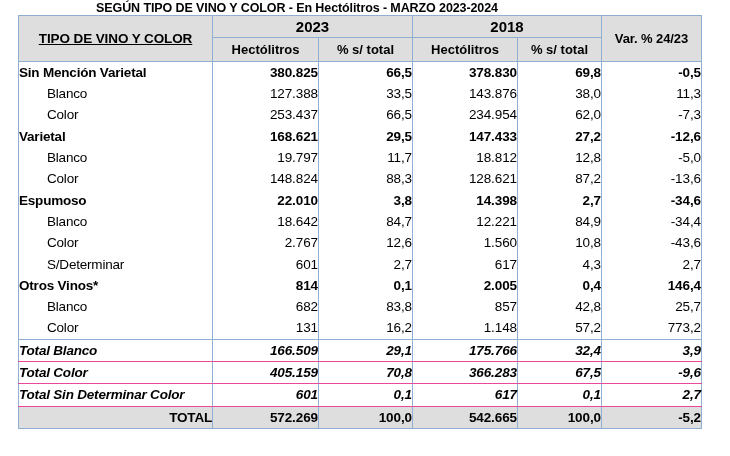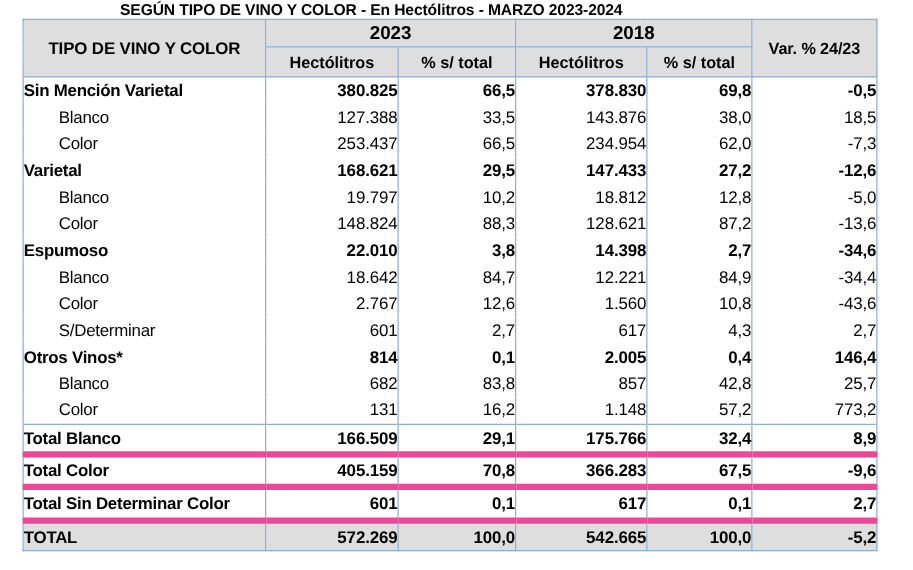--- a/index.html
+++ b/index.html
@@ -64,20 +64,21 @@
     font-size: 13px;
     text-align: center;
     border: 1px solid #8fb0d3;
     color: #000;
     white-space: nowrap;
   }
   th.hdr-main {
     height: 44px;
     font-size: 13.5px;
     letter-spacing: -0.1px;
+    text-decoration: underline;
   }
   th.hdr-year {
     height: 21px;
     font-size: 15px;
   }
   th.hdr-sub {
     height: 23px;
     font-size: 13px;
   }
   th.hdr-var {
@@ -117,27 +118,29 @@
   }
   tr.sub td {
     font-weight: normal;
     padding-left: 28px;
   }
 
   
   tr.total td {
     font-weight: bold;
     border-top: 1px solid #8fb0d3;
-    border-bottom: 5px solid #ec4899;
+    border-bottom: 1px solid #ec4899;
+    font-style: italic;
   }
   tr.grand td {
     font-weight: bold;
     background: #dedede;
     border-top: 1px solid #8fb0d3;
     border-bottom: 1px solid #8fb0d3;
+    text-align: right;
   }
   tr.last-data td {
     border-bottom: 1px solid #8fb0d3;
   }
 
   .footnote {
     position: absolute;
     left: 19px;
     top: 432px;
     font-size: 12.5px;
@@ -186,42 +189,42 @@
             <td class="num">378.830</td>
             <td class="num">69,8</td>
             <td class="num">-0,5</td>
           </tr>
           <tr class="sub">
             <td class="label">Blanco</td>
             <td class="num">127.388</td>
             <td class="num">33,5</td>
             <td class="num">143.876</td>
             <td class="num">38,0</td>
-            <td class="num">18,5</td>
+            <td class="num">11,3</td>
           </tr>
           <tr class="sub">
             <td class="label">Color</td>
             <td class="num">253.437</td>
             <td class="num">66,5</td>
             <td class="num">234.954</td>
             <td class="num">62,0</td>
             <td class="num">-7,3</td>
           </tr>
           <tr class="cat">
             <td class="label">Varietal</td>
             <td class="num">168.621</td>
             <td class="num">29,5</td>
             <td class="num">147.433</td>
             <td class="num">27,2</td>
             <td class="num">-12,6</td>
           </tr>
           <tr class="sub">
             <td class="label">Blanco</td>
             <td class="num">19.797</td>
-            <td class="num">10,2</td>
+            <td class="num">11,7</td>
             <td class="num">18.812</td>
             <td class="num">12,8</td>
             <td class="num">-5,0</td>
           </tr>
           <tr class="sub">
             <td class="label">Color</td>
             <td class="num">148.824</td>
             <td class="num">88,3</td>
             <td class="num">128.621</td>
             <td class="num">87,2</td>
@@ -282,21 +285,21 @@
             <td class="num">1.148</td>
             <td class="num">57,2</td>
             <td class="num">773,2</td>
           </tr>
           <tr class="total">
             <td class="label">Total Blanco</td>
             <td class="num">166.509</td>
             <td class="num">29,1</td>
             <td class="num">175.766</td>
             <td class="num">32,4</td>
-            <td class="num">8,9</td>
+            <td class="num">3,9</td>
           </tr>
           <tr class="total">
             <td class="label">Total Color</td>
             <td class="num">405.159</td>
             <td class="num">70,8</td>
             <td class="num">366.283</td>
             <td class="num">67,5</td>
             <td class="num">-9,6</td>
           </tr>
           <tr class="total">

